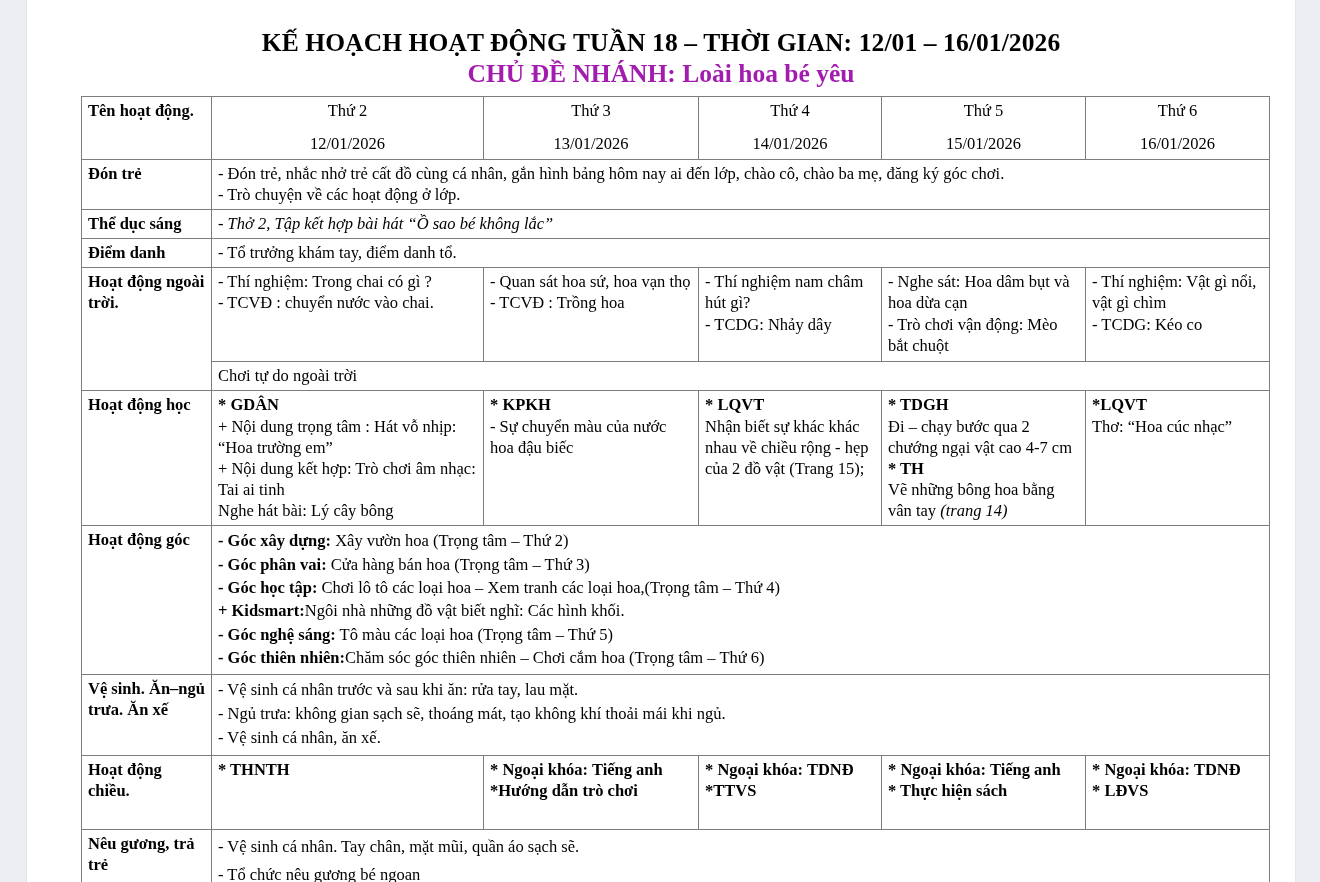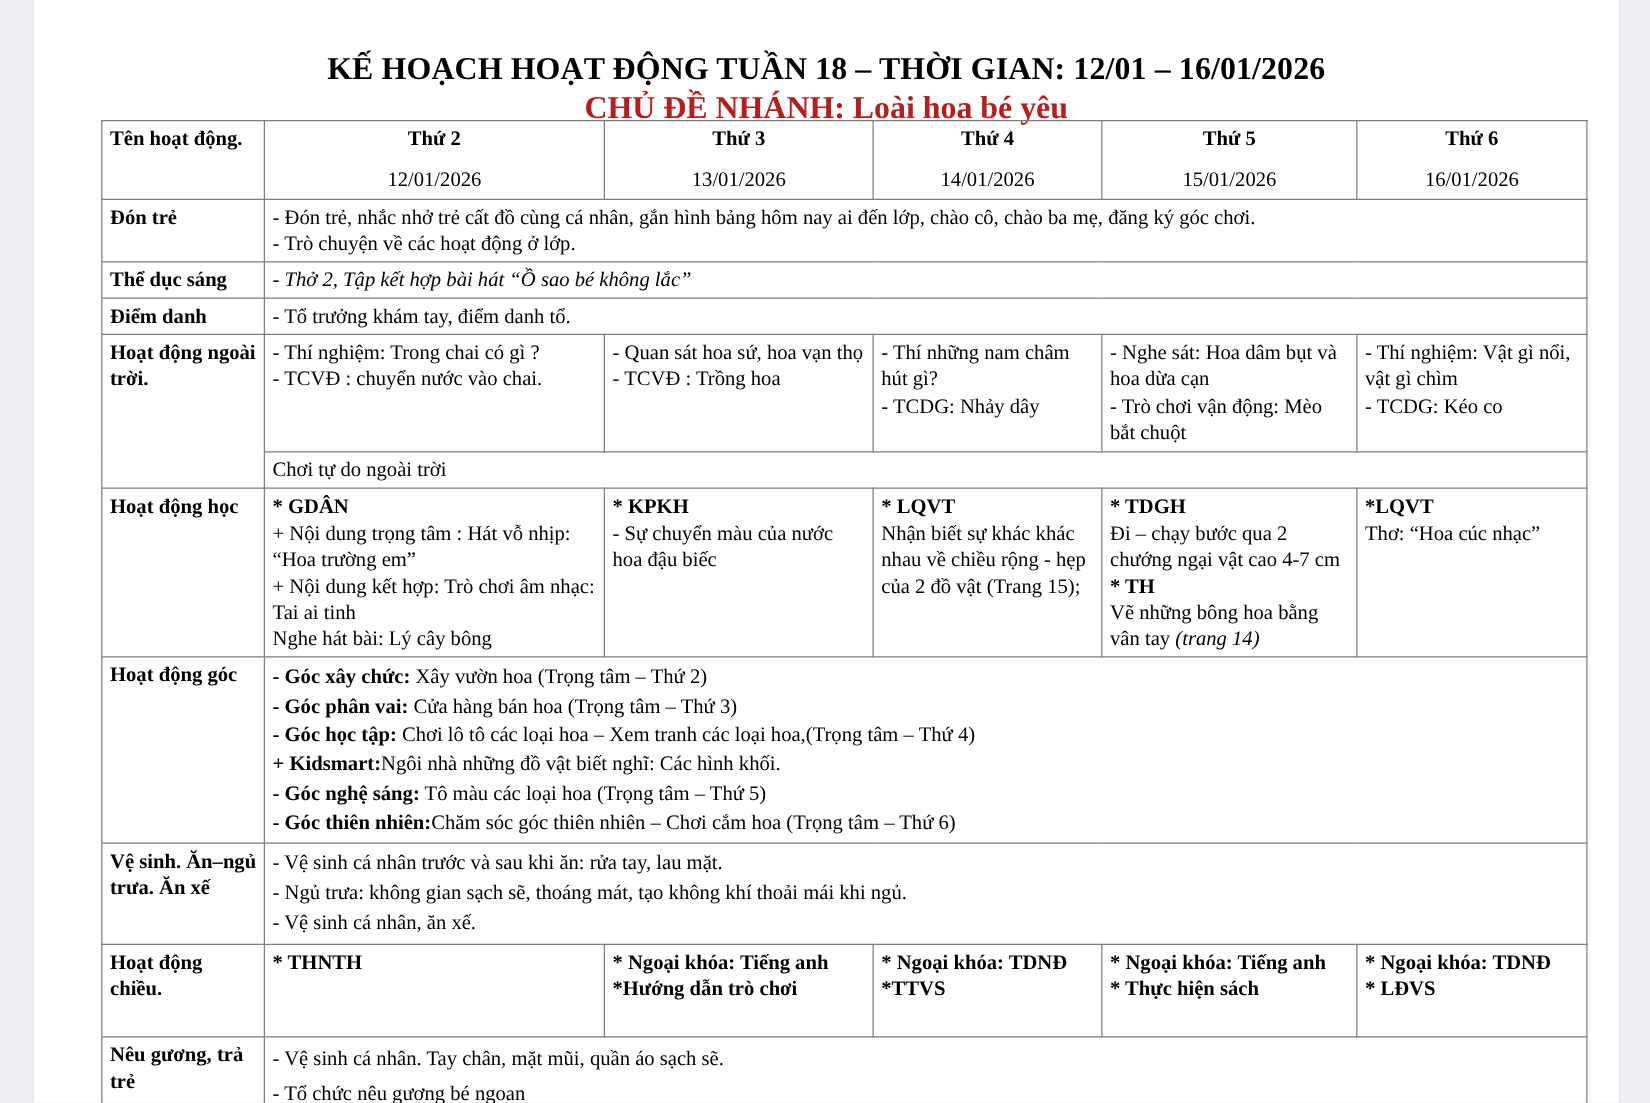--- a/index.html
+++ b/index.html
@@ -17,36 +17,36 @@
   .page {
     position: absolute;
     left: 27px;
     top: 0;
     width: 1268px;
     height: 882px;
     background: #ffffff;
     box-shadow: 0 0 0 1px #e4e6ea;
   }
   .title-block {
-    padding-top: 40px;
+    padding-top: 28px;
     text-align: center;
   }
   .title-line1 {
     font-size: 25.5px;
     font-weight: bold;
     letter-spacing: 0.1px;
     line-height: 1.18;
     color: #000;
     white-space: nowrap;
   }
   .title-line2 {
     font-size: 25.5px;
     font-weight: bold;
     line-height: 1.18;
-    color: #b91c1c;
+    color: #a21caf;
     margin-top: 1px;
   }
   table.plan {
     position: absolute;
     left: 54px;
     top: 96px;
     width: 1188px;
     border-collapse: collapse;
     table-layout: fixed;
     font-size: 16.5px;
@@ -64,21 +64,21 @@
     font-weight: bold;
     padding: 4px 4px;
     line-height: 1.3;
   }
   td.dayhead {
     text-align: center;
     vertical-align: middle;
     padding: 4px 2px 5px 2px;
   }
   td.dayhead .dow {
-    font-weight: bold;
+    font-weight: normal;
     display: block;
     line-height: 1.3;
   }
   td.dayhead .date {
     display: block;
     line-height: 1.3;
     margin-top: 12px;
   }
   td.mid {
     vertical-align: middle;
@@ -173,21 +173,21 @@
         <td class="rowlabel" rowspan="2">Hoạt động ngoài trời.</td>
         <td class="tall-outdoor">
           <span class="ln">- Thí nghiệm: Trong chai có gì ?</span>
           <span class="ln">- TCVĐ : chuyển nước vào chai.</span>
         </td>
         <td class="tall-outdoor">
           <span class="ln">- Quan sát hoa sứ, hoa vạn thọ</span>
           <span class="ln">- TCVĐ : Trồng hoa</span>
         </td>
         <td class="tall-outdoor">
-          <span class="ln">- Thí những nam châm hút gì?</span>
+          <span class="ln">- Thí nghiệm nam châm hút gì?</span>
           <span class="ln"> - TCDG: Nhảy dây</span>
         </td>
         <td class="tall-outdoor">
           <span class="ln">- Nghe sát: Hoa dâm bụt và hoa dừa cạn</span>
           <span class="ln">- Trò chơi vận động: Mèo bắt chuột</span>
         </td>
         <td class="tall-outdoor">
           <span class="ln">- Thí nghiệm: Vật gì nổi, vật gì chìm</span>
           <span class="ln">- TCDG: Kéo co</span>
         </td>
@@ -220,21 +220,21 @@
         </td>
         <td class="tall-study">
           <span class="ln b">*LQVT</span>
           <span class="ln">Thơ: “Hoa cúc nhạc”</span>
         </td>
       </tr>
 
       <tr>
         <td class="rowlabel">Hoạt động góc</td>
         <td colspan="5" class="mid">
-          <span class="goc-line"><span class="b">- Góc xây chức:</span><span>  Xây vườn hoa (Trọng tâm – Thứ  2)</span></span>
+          <span class="goc-line"><span class="b">- Góc xây dựng:</span><span>  Xây vườn hoa (Trọng tâm – Thứ  2)</span></span>
           <span class="goc-line"><span class="b">- Góc phân vai:</span><span> Cửa hàng bán hoa (Trọng tâm – Thứ  3)</span></span>
           <span class="goc-line"><span class="b">- Góc học tập:</span><span> Chơi lô tô các loại hoa – Xem tranh các loại hoa,(Trọng tâm – Thứ  4)</span></span>
           <span class="goc-line"><span class="b">+  Kidsmart:</span><span>Ngôi nhà những đồ vật biết nghĩ: Các hình khối.</span></span>
           <span class="goc-line"><span class="b">- Góc nghệ sáng:</span><span> Tô màu các loại hoa (Trọng tâm – Thứ  5)</span></span>
           <span class="goc-line"><span class="b">- Góc thiên nhiên:</span><span>Chăm sóc góc thiên nhiên – Chơi  cắm hoa  (Trọng tâm – Thứ  6)</span></span>
         </td>
       </tr>
 
       <tr>
         <td class="rowlabel">Vệ sinh. Ăn–ngủ trưa. Ăn xế</td>

